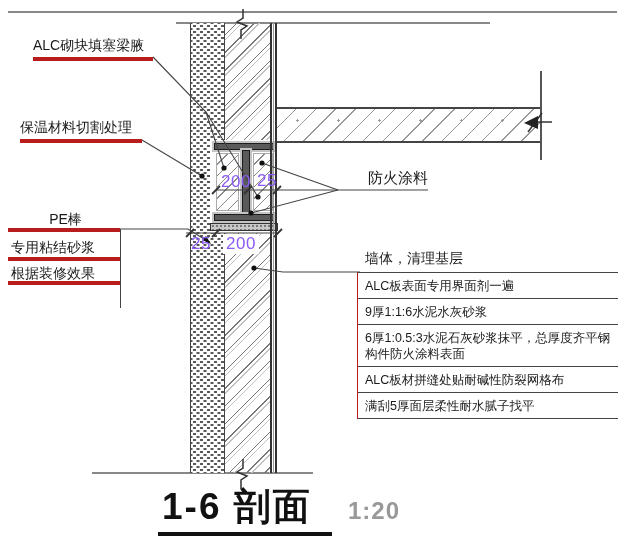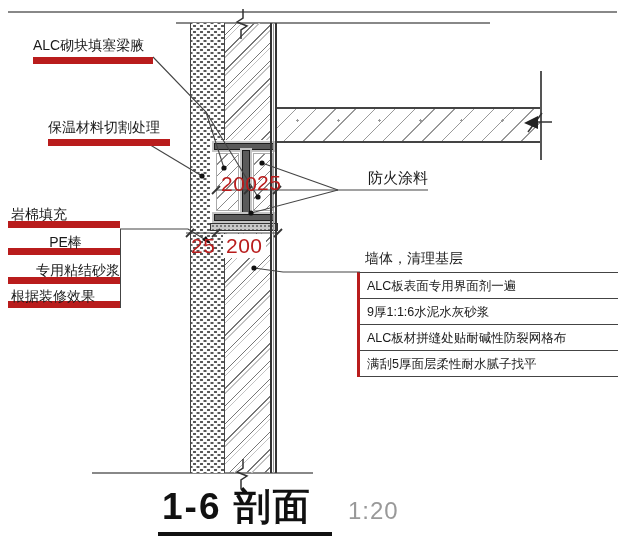--- a/index.html
+++ b/index.html
@@ -39,25 +39,25 @@
     background-image:repeating-linear-gradient(135deg,transparent 0 7px,#8a8a8a 7px 8px);
     border:1px solid #aaa;box-sizing:border-box;
   }
   .coating{
     background-color:#c8c8c8;
     background-image:radial-gradient(circle,#777 .8px,transparent 1.2px);
     background-size:4px 4px;border:1px solid #333;box-sizing:border-box;
   }
 
   .callout{font-size:14px;line-height:17px;color:#1a1a1a;white-space:nowrap;}
-  .ul{border-bottom:7px solid #b91c1c;}
-  .dimtxt{font-size:21px;color:#b91c1c;white-space:nowrap;letter-spacing:.5px;}
+  .ul{border-bottom:4px solid #b91c1c;}
+  .dimtxt{font-size:17px;color:#8b5cf6;white-space:nowrap;letter-spacing:.5px;}
 
   .notes{position:absolute;left:357px;top:272px;width:261px;
-         border-left:3px solid #b91c1c;border-top:1px solid #444;box-sizing:border-box;background:transparent;}
+         border-left:1px solid #b91c1c;border-top:1px solid #444;box-sizing:border-box;background:transparent;}
   .note-row{border-bottom:1px solid #444;padding:5px 2px 4px 7px;font-size:12.5px;line-height:16px;color:#1a1a1a;}
 
   .title{font-size:37px;font-weight:600;letter-spacing:2px;color:#111;white-space:nowrap;}
   .title-underline{position:absolute;background:#111;}
   .scale{font-size:24px;color:#999;letter-spacing:1px;}
   svg{position:absolute;left:0;top:0;pointer-events:none;}
 </style>
 </head>
 <body>
 
@@ -130,37 +130,37 @@
     </g>
     <polygon points="524,123 538,116 538,129" fill="#222"></polygon>
   </svg>
 
   <div class="abs dimtxt" style="left:221px;top:172px;">200</div>
   <div class="abs dimtxt" style="left:257px;top:171px;">25</div>
   <div class="abs dimtxt" style="left:191px;top:234px;">25</div>
   <div class="abs dimtxt" style="left:223px;top:234px;background:#fff;padding:0 3px;">200</div>
 
   <div class="abs callout ul" style="left:33px;top:37px;width:120px;padding-bottom:3px;">ALC砌块填塞梁腋</div>
-  <div class="abs callout ul" style="left:20px;top:119px;width:122px;padding-bottom:3px;margin-left:28px;">保温材料切割处理</div>
+  <div class="abs callout ul" style="left:20px;top:119px;width:122px;padding-bottom:3px;">保温材料切割处理</div>
 
   <div class="abs" style="left:8px;top:205px;width:112px;">
-    <div class="callout ul" style="height:23px;padding:1px 0 0 3px;box-sizing:border-box;">岩棉填充</div>
     <div class="callout ul" style="height:27px;padding:6px 0 0 3px;box-sizing:border-box;text-align:center;">PE棒</div>
-    <div class="callout ul" style="height:29px;padding:7px 0 0 3px;box-sizing:border-box;text-align:right;">专用粘结砂浆</div>
+    <div class="callout ul" style="height:29px;padding:7px 0 0 3px;box-sizing:border-box;">专用粘结砂浆</div>
     <div class="callout ul" style="height:24px;padding:4px 0 0 3px;box-sizing:border-box;">根据装修效果</div>
   </div>
   <div class="abs" style="left:120px;top:229px;width:0;height:79px;border-left:1px solid #444;"></div>
 
   <div class="abs callout" style="left:368px;top:169px;font-size:15px;text-align:center;">防火涂料</div>
   <div class="abs callout" style="left:365px;top:250px;font-size:14px;">墙体，清理基层</div>
 
   <div class="notes">
     <div class="note-row">ALC板表面专用界面剂一遍</div>
     <div class="note-row">9厚1:1:6水泥水灰砂浆</div>
+    <div class="note-row">6厚1:0.5:3水泥石灰砂浆抹平，总厚度齐平钢构件防火涂料表面</div>
     <div class="note-row">ALC板材拼缝处贴耐碱性防裂网格布</div>
     <div class="note-row">满刮5厚面层柔性耐水腻子找平</div>
   </div>
 
   <div class="abs title" style="left:162px;top:482px;">1-6 剖面</div>
   <div class="title-underline" style="left:158px;top:532px;width:174px;height:4px;"></div>
-  <div class="abs scale" style="left:348px;top:497px;">1:20</div>
+  <div class="abs scale" style="left:348px;top:497px;font-weight:bold;">1:20</div>
 
 </div>
 
 </body></html>

